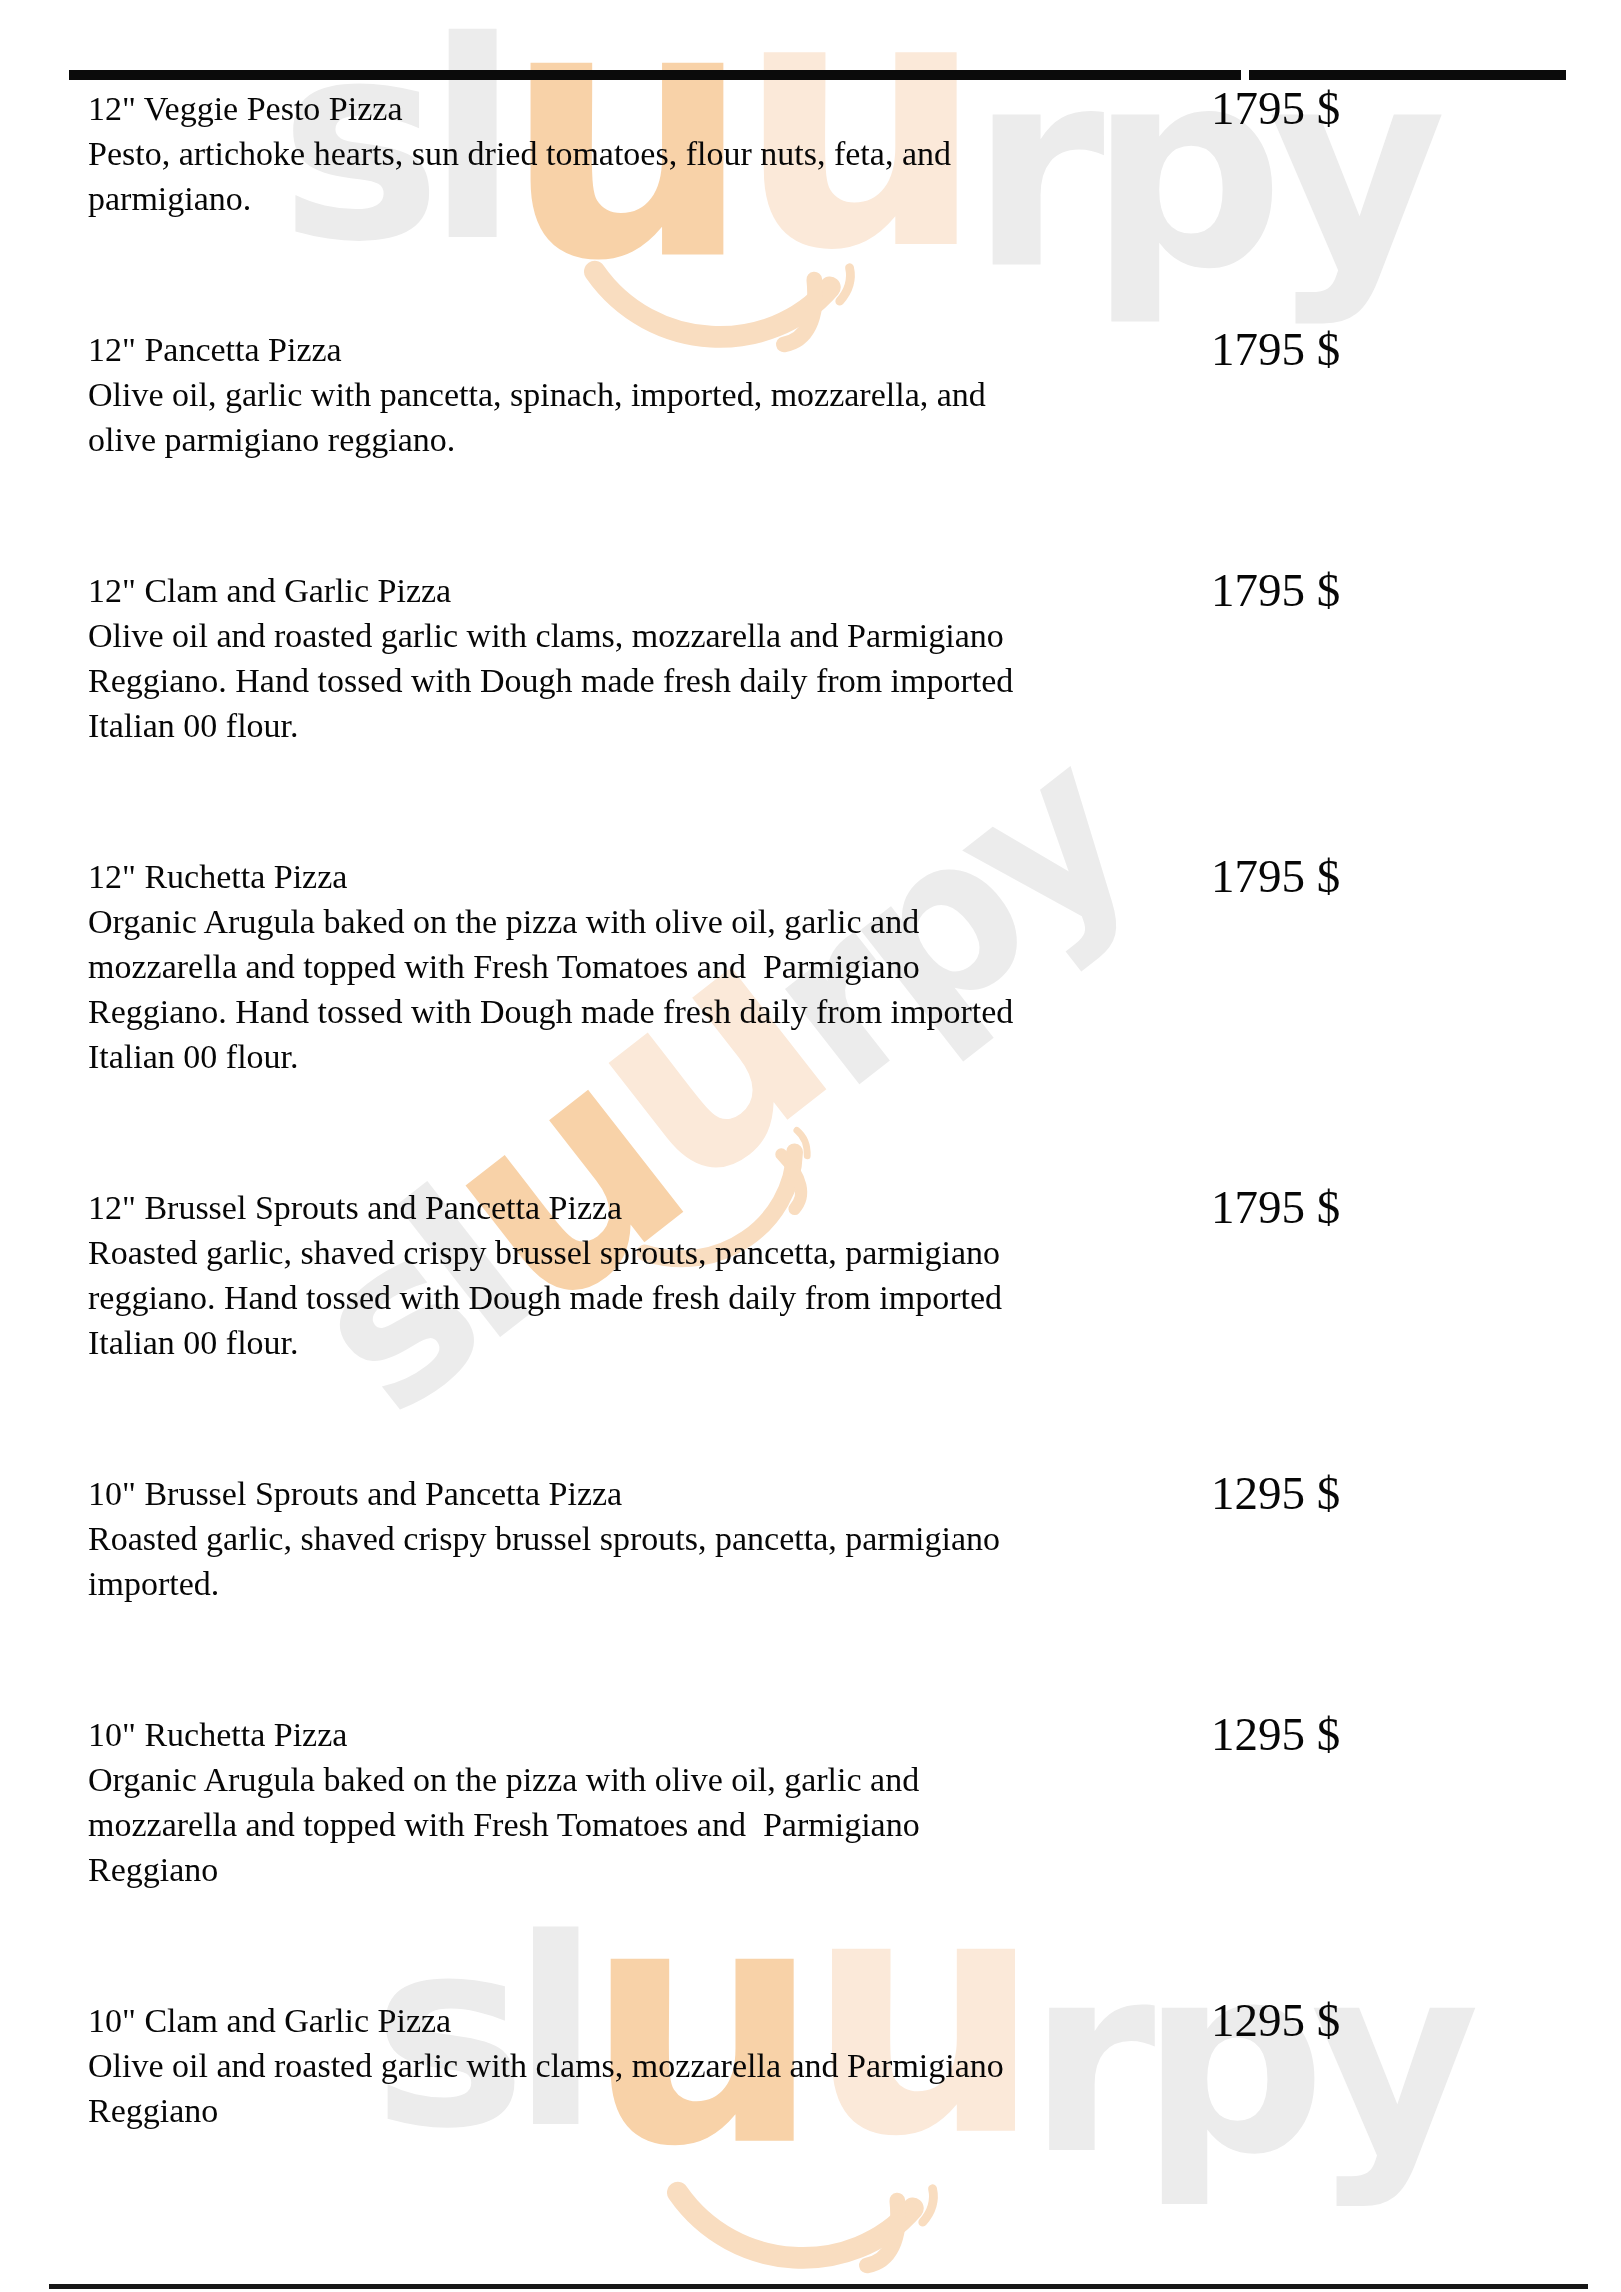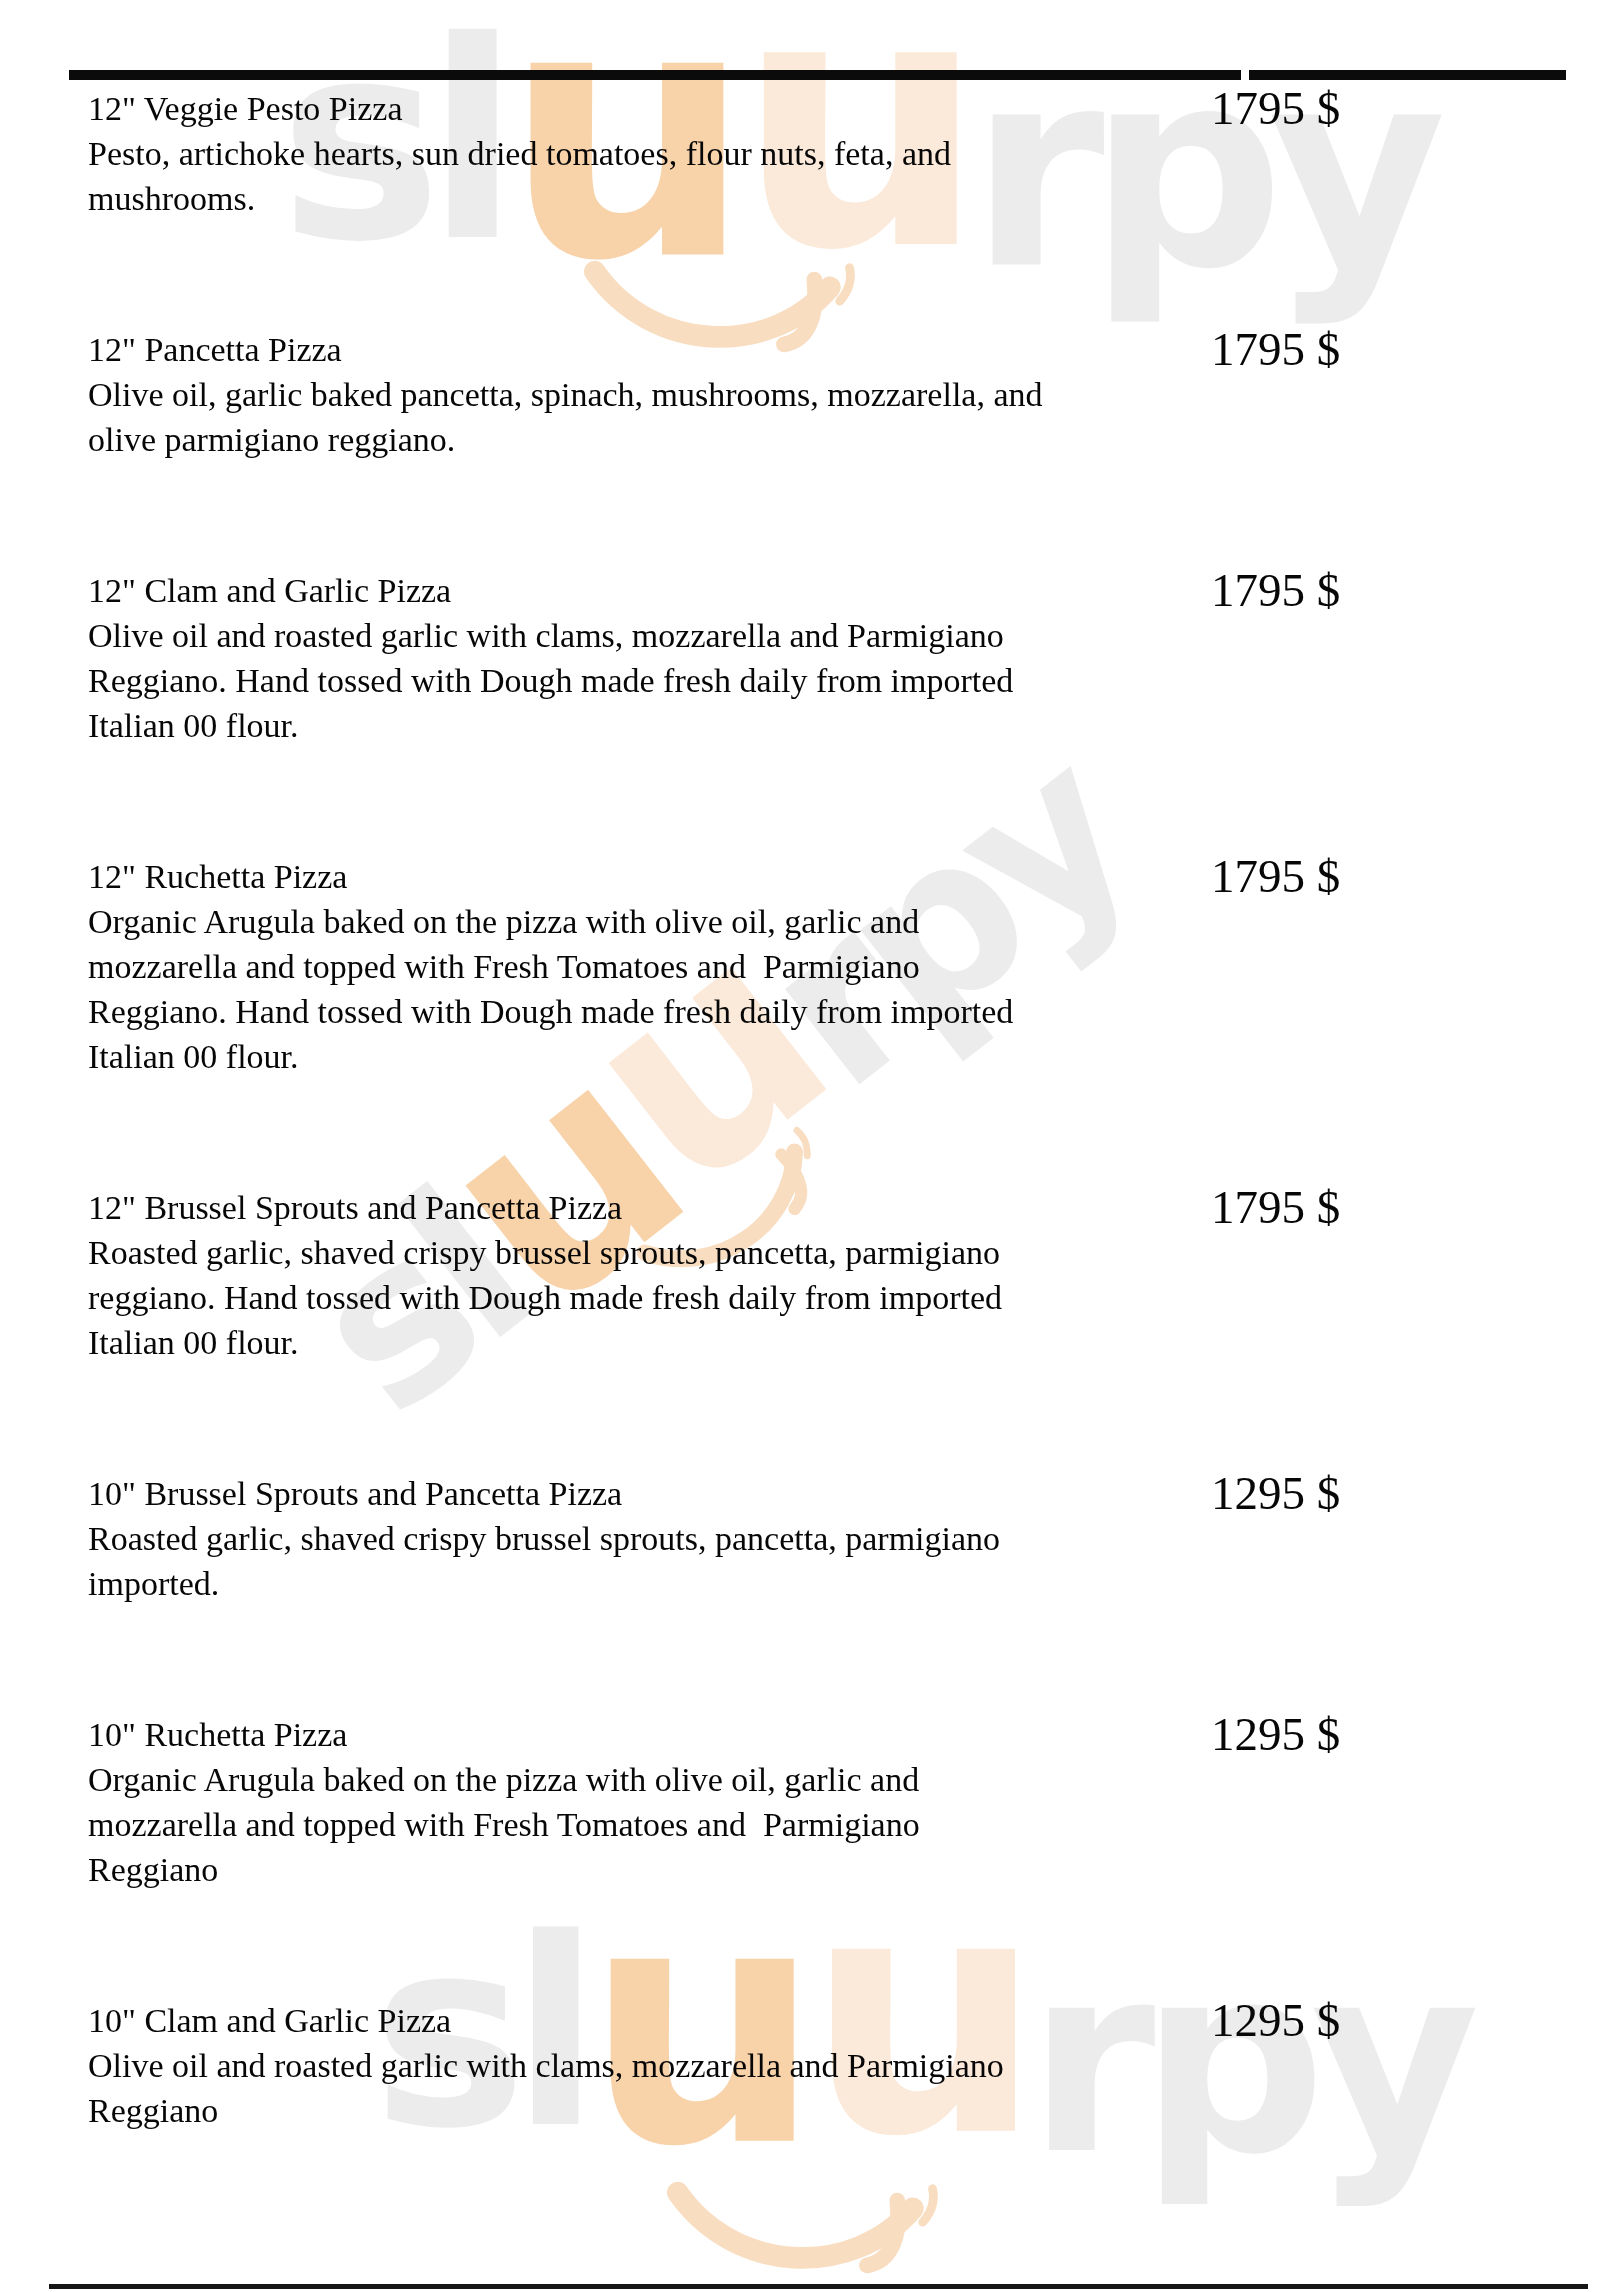--- a/index.html
+++ b/index.html
@@ -97,29 +97,29 @@
 
   <div class="topbar-seg topbar-a"></div>
   <div class="topbar-seg topbar-b"></div>
 
   <div class="items">
     <div class="menu-item">
       <div class="item-title">12" Veggie Pesto Pizza</div>
       <div class="item-price">1795 $</div>
       <div class="item-desc">
           <div class="desc-line">Pesto, artichoke hearts, sun dried tomatoes, flour nuts, feta, and</div>
-          <div class="desc-line">mushrooms.</div>
+          <div class="desc-line">parmigiano.</div>
         </div>
     </div>
 
     <div class="menu-item">
       <div class="item-title">12" Pancetta Pizza</div>
       <div class="item-price">1795 $</div>
       <div class="item-desc">
-          <div class="desc-line">Olive oil, garlic baked pancetta, spinach, mushrooms, mozzarella, and</div>
+          <div class="desc-line">Olive oil, garlic with pancetta, spinach, imported, mozzarella, and</div>
           <div class="desc-line">olive parmigiano reggiano.</div>
         </div>
     </div>
 
     <div class="menu-item">
       <div class="item-title">12" Clam and Garlic Pizza</div>
       <div class="item-price">1795 $</div>
       <div class="item-desc">
           <div class="desc-line">Olive oil and roasted garlic with clams, mozzarella and Parmigiano</div>
           <div class="desc-line">Reggiano. Hand tossed with Dough made fresh daily from imported</div>

